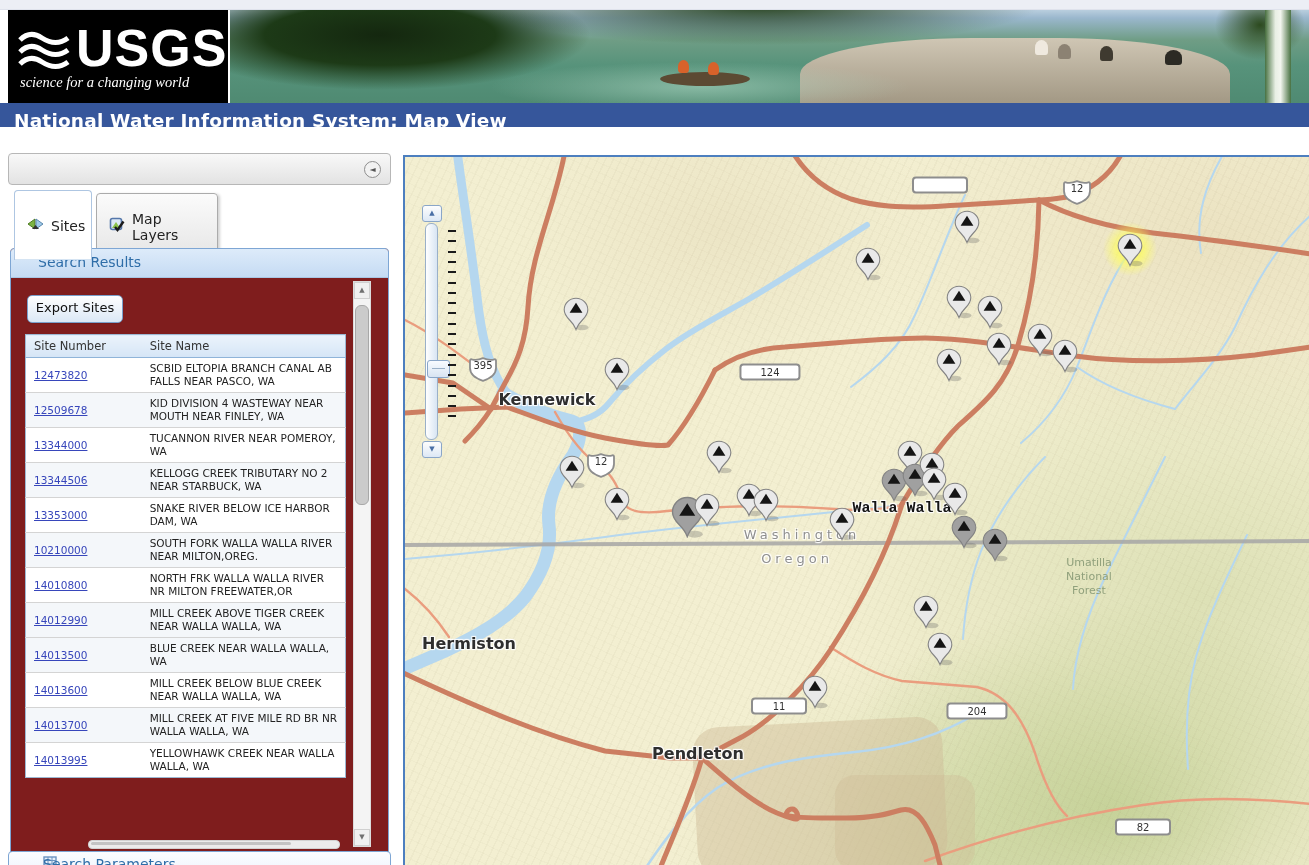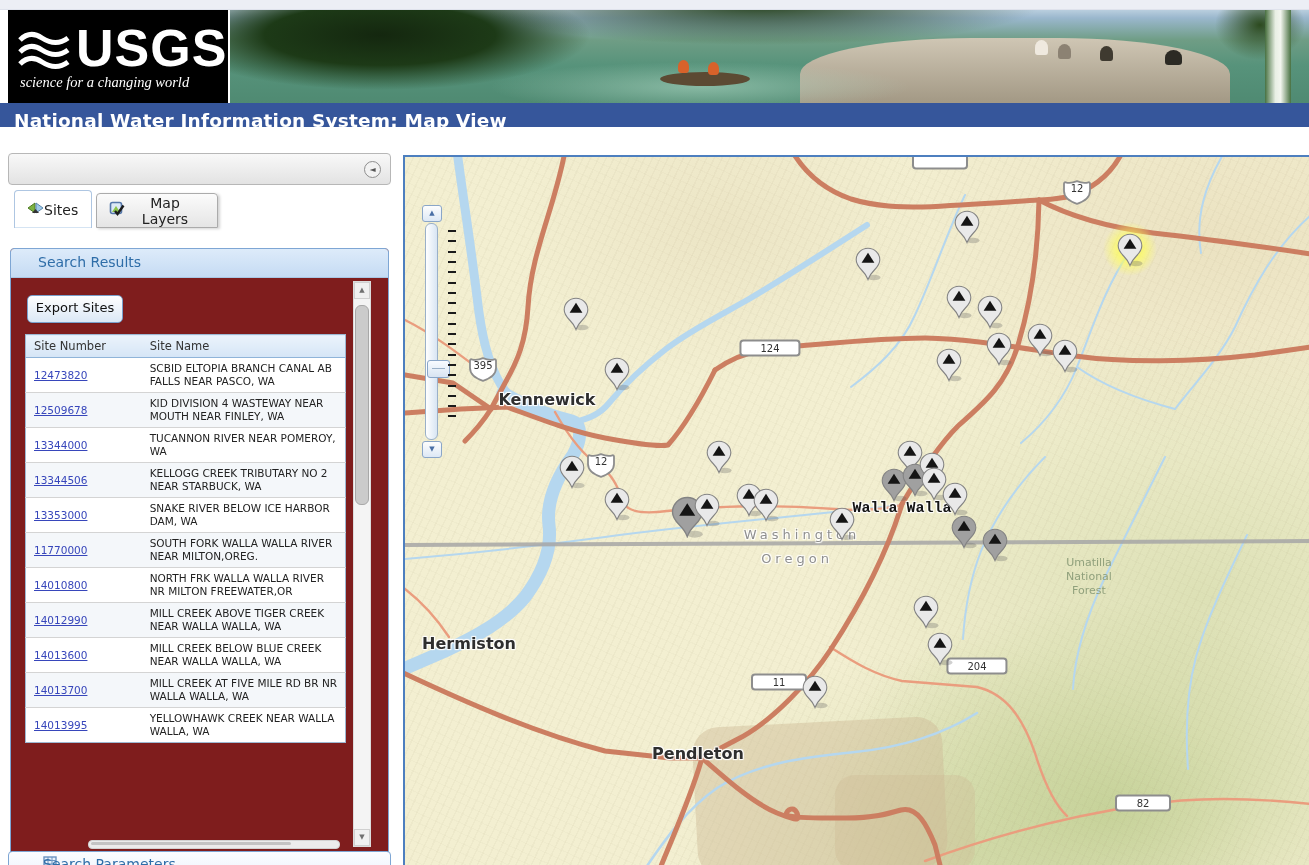--- a/index.html
+++ b/index.html
@@ -28,21 +28,21 @@
   #bn-s1{left:805px;top:30px;background:#efe9df;} #bn-s2{left:828px;top:34px;background:#8c8273;}
   #bn-s3{left:870px;top:36px;background:#3f3a30;} #bn-s4{left:935px;top:40px;background:#2c2a24;width:17px;}
   
   #title-bar{left:0;top:103px;width:1309px;height:24px;background:#36569b;}
   #title-bar span{position:absolute;left:14px;top:7px;color:#fff;font-weight:bold;font-size:18.5px;letter-spacing:.2px;}
   
   #collapse-bar{left:8px;top:153px;width:381px;height:30px;border:1px solid #b7b7b7;border-radius:4px;
     background:linear-gradient(180deg,#f8f8f8,#e3e3e3);}
   #collapse-btn{position:absolute;right:9px;top:7px;width:15px;height:15px;border:1px solid #8e8e8e;border-radius:50%;
     background:#f2f2f2;color:#555;font-size:8px;line-height:15px;text-align:center;cursor:pointer;}
-  .tab{position:absolute;display:flex;align-items:center;padding:0 12px;cursor:pointer;text-align:center;}
+  .tab{position:absolute;display:flex;align-items:center;gap:7px;padding:16px 12px;cursor:pointer;}
   #tab-sites{left:14px;top:190px;height:37px;width:52px;background:#fff;border:1px solid #aec6e2;border-bottom:none;
     border-radius:4px 4px 0 0;box-shadow:0 -1px 0 #d5e4f3 inset;z-index:2;}
   #tab-layers{left:96px;top:193px;height:33px;width:96px;background:linear-gradient(180deg,#fbfbfb,#e5e5e5);
     border:1px solid #ababab;border-radius:4px 4px 0 0;box-shadow:2px 1px 3px rgba(0,0,0,.18);}
   .tab-label{font-size:14px;color:#222;}
   
   #results-panel{left:10px;top:248px;width:377px;height:608px;border:1px solid #7ea6d4;border-radius:4px;background:#7f1d1d;}
   #results-header{position:absolute;left:0;top:0;right:0;height:28px;border-radius:3px 3px 0 0;
     background:linear-gradient(180deg,#ddebfa,#c5dbf3);border-bottom:1px solid #a9c7e4;}
   #results-header span{position:absolute;left:27px;top:5px;color:#2e6da8;font-size:14px;}
@@ -91,21 +91,21 @@
   .maplabel{position:absolute;transform:translate(-50%,-50%);white-space:nowrap;
     text-shadow:1px 1px 1px #fff,-1px -1px 1px #fff,1px -1px 1px #fff,-1px 1px 1px #fff;}
   .lbl-city{font-size:16px;font-weight:bold;color:#2e2e2e;}
   .lbl-bigcity{font-size:15px;font-weight:bold;color:#141414;font-family:Liberation Mono, monospace;}
   .lbl-state{font-size:13px;color:#8f8f8f;letter-spacing:4px;font-weight:normal;}
   .lbl-forest{font-size:11px;color:#90a07c;text-align:center;line-height:14px;white-space:normal;width:80px;
     text-shadow:none;}
   
   .shield{position:absolute;transform:translate(-50%,-50%);}
   .shield-sr{background:#fff;border:2px solid #8d8d8d;border-radius:4px;color:#333;font-size:10px;
-    padding:0 19px;height:13px;line-height:13px;text-align:center;min-width:14px;}
+    padding:0 19px;height:13px;line-height:13px;text-align:center;min-width:14px;margin-top:24px;}
   .shield-us{width:30px;height:26px;}
   .shield-us .shield-label{position:absolute;left:0;top:4px;width:100%;text-align:center;font-size:10px;color:#333;}
   
   .pin{position:absolute;cursor:pointer;}
   .pin-glow{position:absolute;width:54px;height:54px;border-radius:50%;
     background:radial-gradient(closest-side,rgba(255,255,70,.95),rgba(255,255,90,.6) 55%,rgba(255,255,110,0));}
   
   #slider{left:14px;top:44px;width:46px;height:268px;}
   .zbtn{position:absolute;left:3px;width:18px;height:15px;border:1px solid #8aa6c8;border-radius:3px;
     background:linear-gradient(180deg,#fdfdfd,#dde8f5);color:#4a6fa5;font-size:7px;text-align:center;line-height:14px;cursor:pointer;}
@@ -208,30 +208,34 @@
         </tr>
         <tr class="alt">
           <td class="col-num"><a href="#">13344506</a></td>
           <td class="col-name">KELLOGG CREEK TRIBUTARY NO 2 NEAR STARBUCK, WA</td>
         </tr>
         <tr>
           <td class="col-num"><a href="#">13353000</a></td>
           <td class="col-name">SNAKE RIVER BELOW ICE HARBOR DAM, WA</td>
         </tr>
         <tr class="alt">
-          <td class="col-num"><a href="#">11770000</a></td>
+          <td class="col-num"><a href="#">10210000</a></td>
           <td class="col-name">SOUTH FORK WALLA WALLA RIVER NEAR MILTON,OREG.</td>
         </tr>
         <tr>
           <td class="col-num"><a href="#">14010800</a></td>
           <td class="col-name">NORTH FRK WALLA WALLA RIVER NR MILTON FREEWATER,OR</td>
         </tr>
         <tr class="alt">
           <td class="col-num"><a href="#">14012990</a></td>
           <td class="col-name">MILL CREEK ABOVE TIGER CREEK NEAR WALLA WALLA, WA</td>
+        </tr>
+        <tr class="alt">
+          <td class="col-num"><a href="#">14013500</a></td>
+          <td class="col-name">BLUE CREEK NEAR WALLA WALLA, WA</td>
         </tr>
         <tr>
           <td class="col-num"><a href="#">14013600</a></td>
           <td class="col-name">MILL CREEK BELOW BLUE CREEK NEAR WALLA WALLA, WA</td>
         </tr>
         <tr class="alt">
           <td class="col-num"><a href="#">14013700</a></td>
           <td class="col-name">MILL CREEK AT FIVE MILE RD BR NR WALLA WALLA, WA</td>
         </tr>
         <tr>
@@ -323,21 +327,21 @@
           <path d="M15,2.2 C10.5,4 6.2,4.1 3.6,3.3 C2.6,3 2,3.7 2,4.8 L2,12 C2,18 7.4,22.3 15,24.8 C22.6,22.3 28,18 28,12 L28,4.8 C28,3.7 27.4,3 26.4,3.3 C23.8,4.1 19.5,4 15,2.2 Z" fill="#ffffff" stroke="#8d8d8d" stroke-width="1.8"></path>
         </svg><span class="shield-label">395</span></div>
       <div class="shield shield-sr" style="left: 365px; top: 191px;">124</div>
       <div class="shield shield-us" style="left: 196px; top: 308px;"><svg width="30" height="26" viewBox="0 0 30 26">
           <path d="M15,2.2 C10.5,4 6.2,4.1 3.6,3.3 C2.6,3 2,3.7 2,4.8 L2,12 C2,18 7.4,22.3 15,24.8 C22.6,22.3 28,18 28,12 L28,4.8 C28,3.7 27.4,3 26.4,3.3 C23.8,4.1 19.5,4 15,2.2 Z" fill="#ffffff" stroke="#8d8d8d" stroke-width="1.8"></path>
         </svg><span class="shield-label">12</span></div>
       <div class="shield shield-us" style="left: 672px; top: 35px;"><svg width="30" height="26" viewBox="0 0 30 26">
           <path d="M15,2.2 C10.5,4 6.2,4.1 3.6,3.3 C2.6,3 2,3.7 2,4.8 L2,12 C2,18 7.4,22.3 15,24.8 C22.6,22.3 28,18 28,12 L28,4.8 C28,3.7 27.4,3 26.4,3.3 C23.8,4.1 19.5,4 15,2.2 Z" fill="#ffffff" stroke="#8d8d8d" stroke-width="1.8"></path>
         </svg><span class="shield-label">12</span></div>
       <div class="shield shield-sr" style="left: 374px; top: 525px;">11</div>
-      <div class="shield shield-sr" style="left: 572px; top: 509px; text-align: center;">204</div>
+      <div class="shield shield-sr" style="left: 572px; top: 530px; text-align: center;">204</div>
       <div class="shield shield-sr" style="left: 738px; top: 646px;">82</div>
       <div class="shield shield-sr" style="left: 535px; top: 4px;"></div>
     </div>
   <div class="abs" id="markers-layer" style="left:0;top:0;width:906px;height:710px;">
       <div class="pin" style="left: 158px; top: 140px;"><svg width="26" height="34" viewBox="0 0 26 34">
           <ellipse cx="19" cy="30.5" rx="6.5" ry="2.8" fill="rgba(100,100,100,.30)"></ellipse>
           <path d="M13,1.2 C6.5,1.2 1.2,6.4 1.2,12.8 C1.2,17.2 3.8,20.2 6.6,23 C9.2,25.6 11.6,28.4 13,32.5 C14.4,28.4 16.8,25.6 19.4,23 C22.2,20.2 24.8,17.2 24.8,12.8 C24.8,6.4 19.5,1.2 13,1.2 Z" fill="#e9e9e9" stroke="#838383" stroke-width="1.1"></path>
           <path d="M13,5.8 L6.6,15.8 L19.4,15.8 Z" fill="#151515"></path>
         </svg></div>
       <div class="pin" style="left: 199px; top: 200px;"><svg width="26" height="34" viewBox="0 0 26 34">

